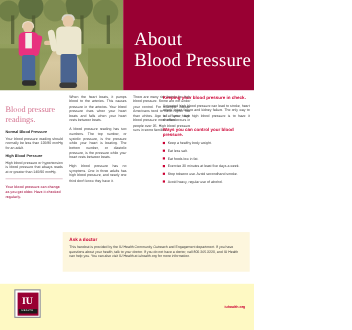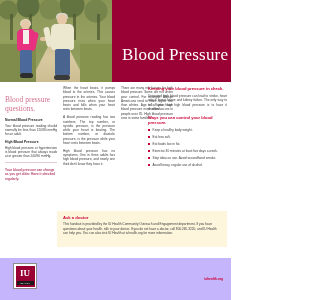--- a/index.html
+++ b/index.html
@@ -83,21 +83,21 @@
 
   
   .askbox{position:absolute;left:57px;top:211px;width:170px;height:36px;background:#fdf6dd;}
   .askbox .inner{padding:4px 6px;}
   .ask-h{color:#cc0033;font-size:4.2px;line-height:5px;font-weight:bold;margin:0 0 2px 0;
        font-family:"Liberation Sans",sans-serif;}
   .ask-p{color:#3a3a3a;font-size:3.2px;line-height:4.5px;margin:0;
        font-family:"Liberation Sans",sans-serif;}
 
   
-  .footer{position:absolute;left:0;top:258px;width:231px;height:42px;background:#c4b5fd;}
+  .footer{position:absolute;left:0;top:258px;width:231px;height:42px;background:#fef9c3;}
   .logo{position:absolute;left:13px;top:5px;width:24px;height:26px;background:#ffffff;
         border:1px solid #8c8c8c;box-sizing:border-box;padding:1.5px;}
   .logo .blk{position:relative;width:100%;height:100%;background:#990033;}
   .logo .iu{position:absolute;left:0;right:0;top:3px;text-align:center;color:#ffffff;
         font-family:"Liberation Serif",serif;font-size:9px;line-height:9px;font-weight:bold;}
   .logo .hbar{position:absolute;left:1px;right:1px;bottom:1.5px;height:4px;background:#1a1a1a;}
   .logo .hbar span{display:block;text-align:center;color:#ffffff;font-size:2.3px;line-height:4px;
         letter-spacing:.3px;font-family:"Liberation Sans",sans-serif;}
   .orgname{position:absolute;left:44px;top:13px;color:#1a1a1a;
         font-family:"Liberation Serif",serif;font-size:9px;line-height:11px;}
@@ -138,32 +138,32 @@
           <div class="head"></div>
         <div class="torso"></div>
         <div class="arm"></div>
           <div class="legs"></div>
           <div class="shoe"></div>
       </div>
     </div>
 
     <div class="title-band">
       <div class="t">
-        <br>
+        <span>About</span><br>
         <span>Blood Pressure</span>
       </div>
     </div>
   </div>
 
   <div class="body">
 
     <div class="col c1">
       <div class="kicker">
         <span>Blood pressure</span><br>
-        <span>questions.</span>
+        <span>readings.</span>
       </div>
       <div class="sub">Normal Blood Pressure</div>
       <div class="para">Your blood pressure reading should normally be less than 120/80 mmHg for an adult.</div>
       <div class="sub">High Blood Pressure</div>
       <div class="para">High blood pressure or hypertension is blood pressure that always reads at or greater than 140/90 mmHg.</div>
       <div class="rule"></div>
       <div class="redpara">Your blood pressure can change as you get older. Have it checked regularly.</div>
     </div>
 
     <div class="col c2">

